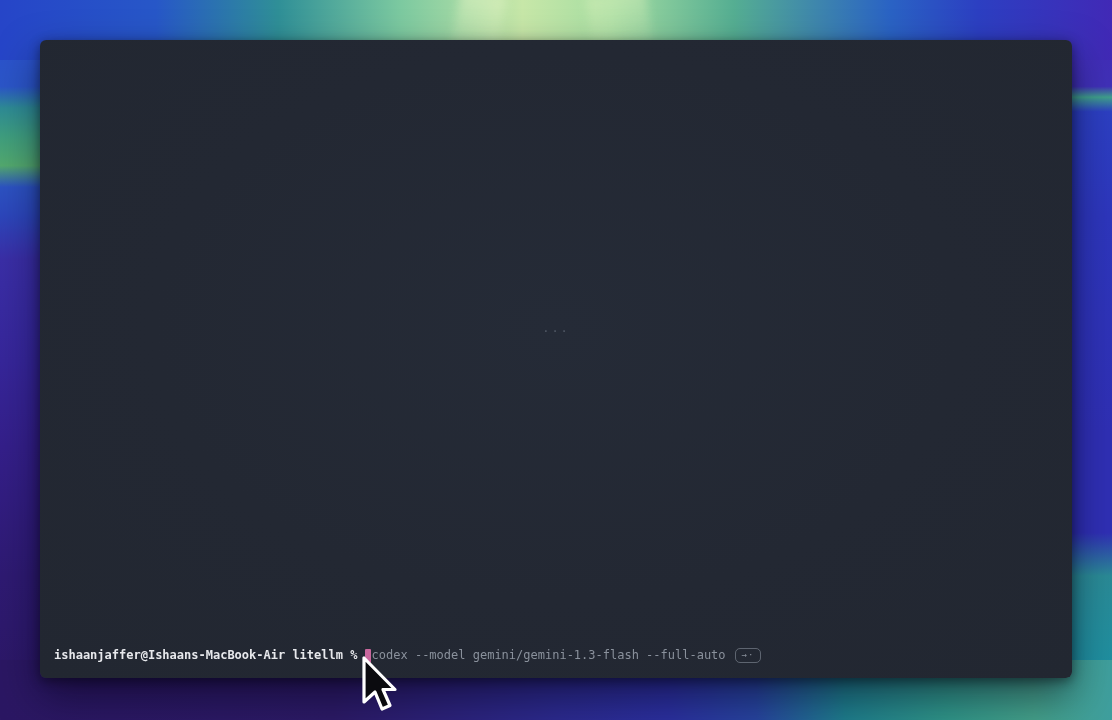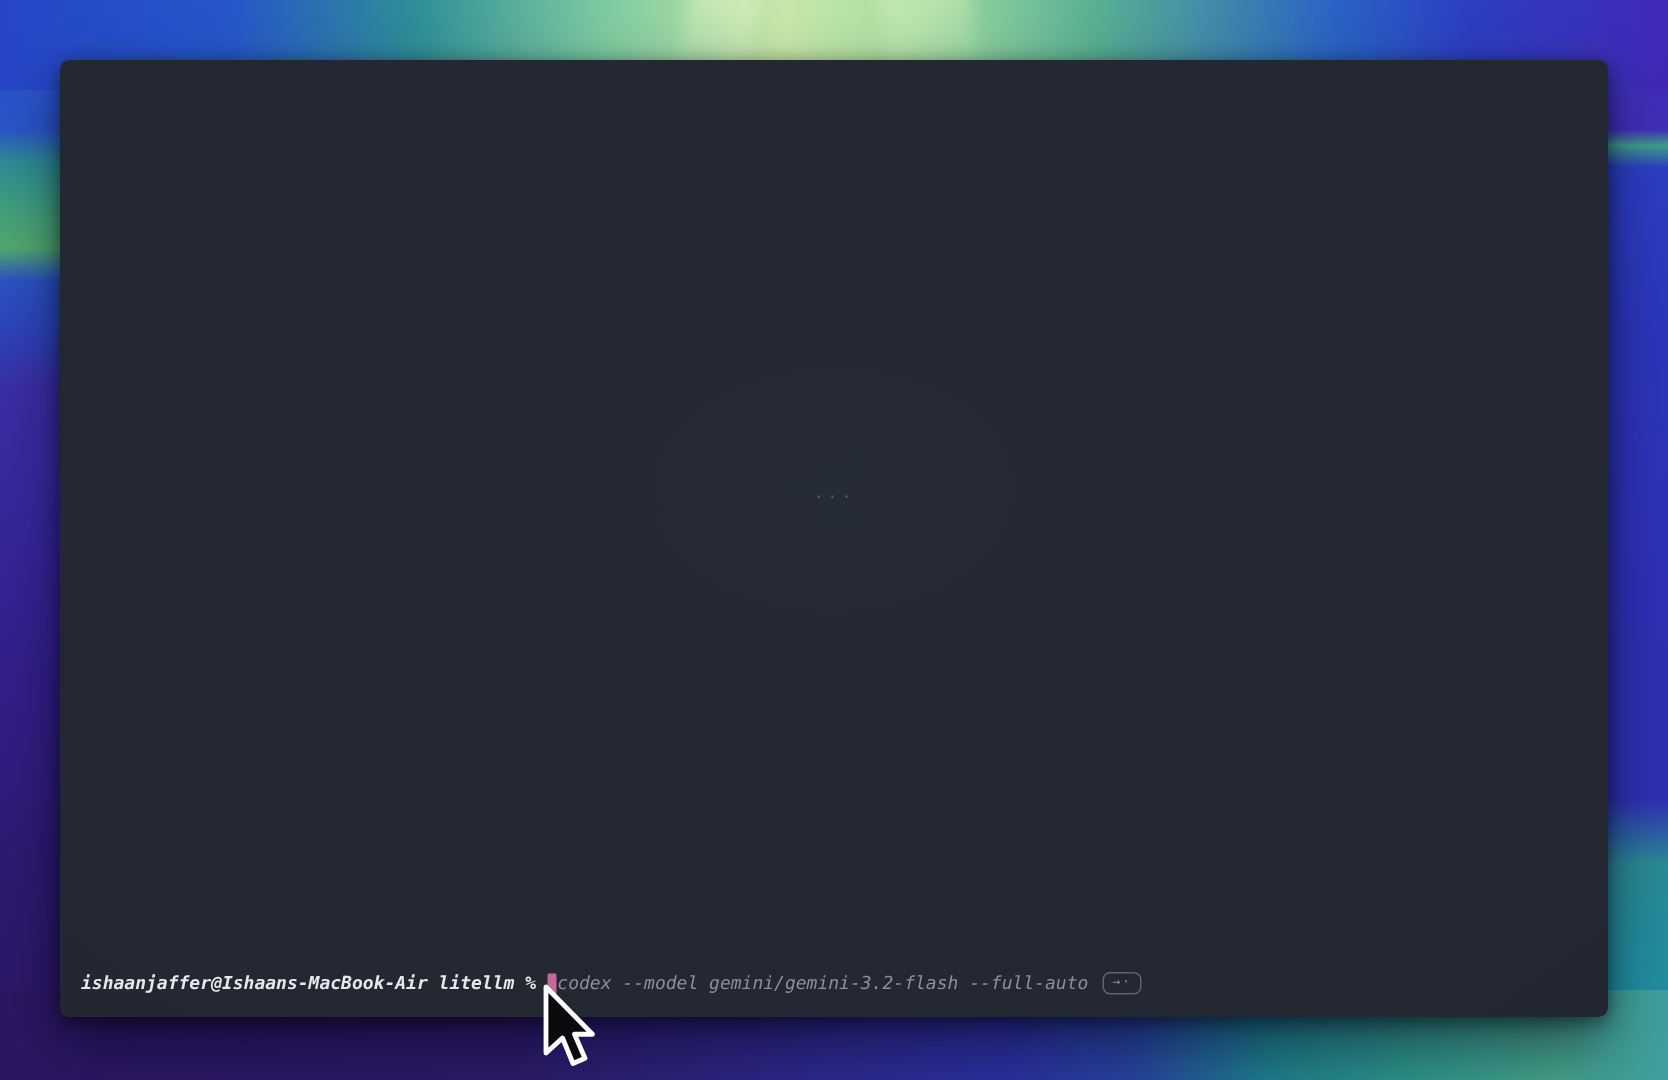--- a/index.html
+++ b/index.html
@@ -46,21 +46,21 @@
     border-radius:6px;
     box-shadow:0 18px 40px rgba(3,2,20,.5), 0 3px 12px rgba(0,0,0,.45);
   }
   .term-ellipsis {
     position:absolute; left:50%; top:284px; transform:translateX(-50%);
     color:rgba(158,168,184,.35); font-size:12px; letter-spacing:2px; user-select:none;
   }
   .prompt-line {
     position:absolute; left:14px; right:14px; bottom:15px;
     display:flex; align-items:center; white-space:pre;
-    font-size:12px; line-height:15px;font-style:italic;
+    font-size:12px; line-height:15px;
   }
   .prompt-strong { font-weight:bold; color:var(--term-prompt_text,#e7e8ec); }
   .gap { display:inline-block; width:7.2px; height:1px; }
   .block-cursor {
     display:inline-block; width:6px; height:14px; margin-right:1px;
     background:var(--term-cursor,#c9679d); border-radius:1px;
   }
   .suggestion { color:var(--term-suggestion_text,#8a919c); }
   .accept-hint {
     display:inline-flex; align-items:center; justify-content:center;
@@ -88,20 +88,20 @@
   <div class="term-ellipsis">···</div>
 
   <div class="prompt-line">
     <span class="prompt-strong">ishaanjaffer@Ishaans-MacBook-Air</span>
     <span class="gap"></span>
     <span class="prompt-strong">litellm</span>
     <span class="gap"></span>
     <span class="prompt-strong">%</span>
     <span class="gap"></span>
     <span class="block-cursor"></span>
-    <span class="suggestion">codex --model gemini/gemini-3.2-flash --full-auto</span>
+    <span class="suggestion">codex --model gemini/gemini-1.3-flash --full-auto</span>
     <span class="accept-hint">→·</span>
   </div>
 </div>
 
 <svg class="pointer" viewBox="0 0 38 59" xmlns="http://www.w3.org/2000/svg">
   <path d="M4 3 L4 47 L15 37 L22 54 L30 50.5 L23 34.5 L35 34.5 Z" fill="#0b0b0f" stroke="#ffffff" stroke-width="3.2" stroke-linejoin="round"></path>
 </svg>
 
 </body></html>

